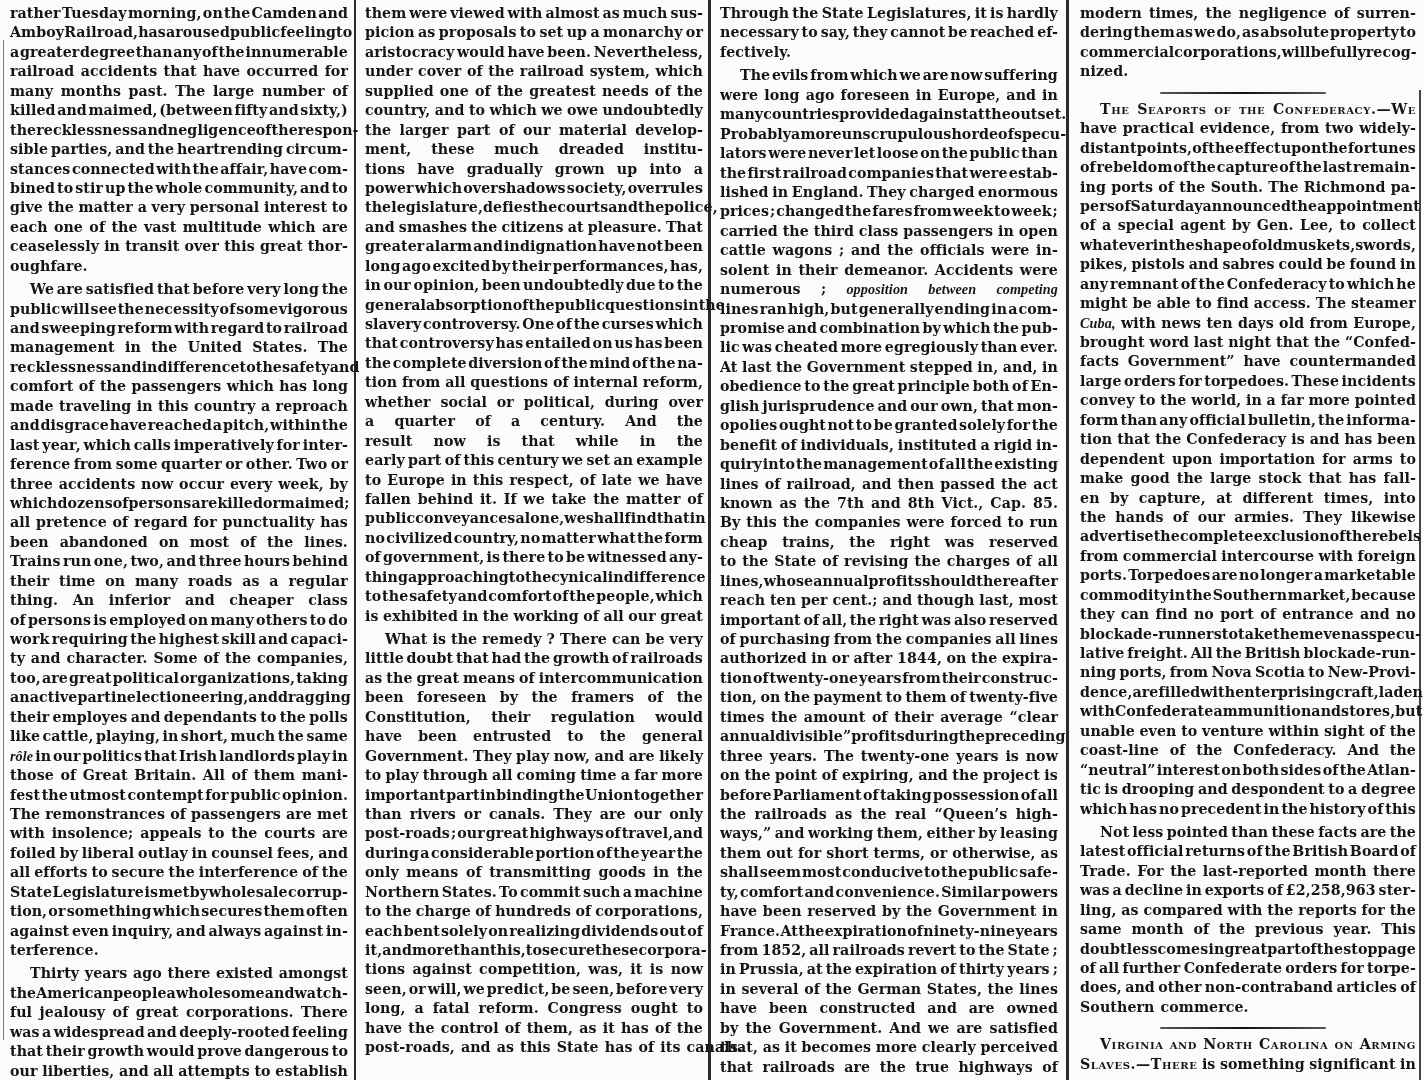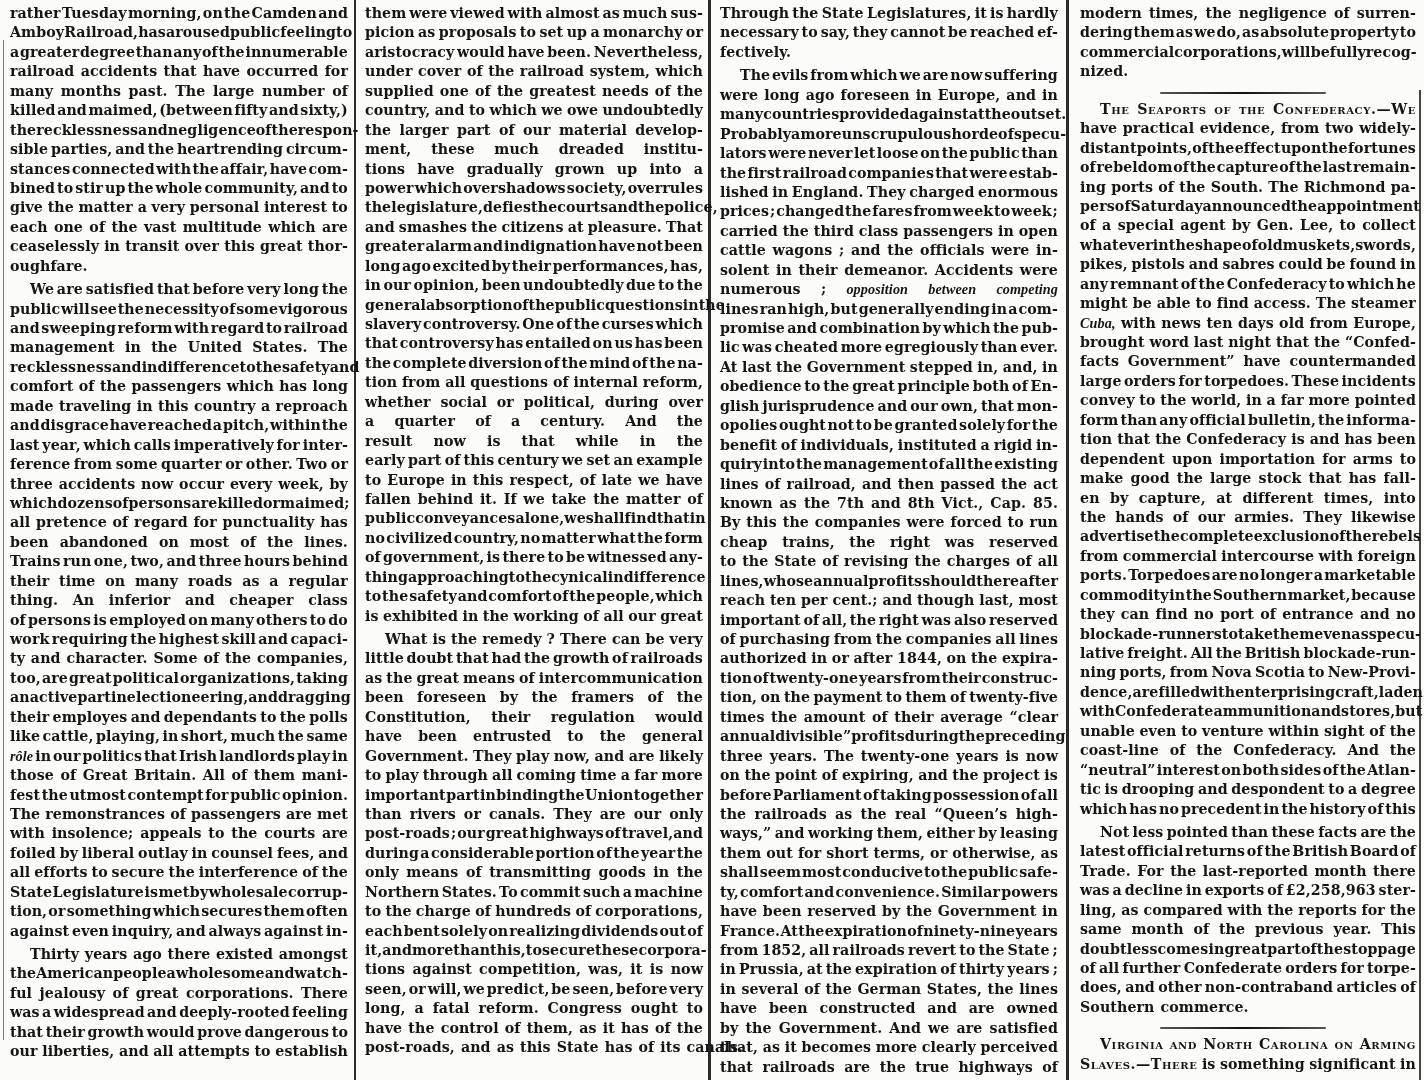--- a/index.html
+++ b/index.html
@@ -524,20 +524,23 @@
         </div>
         <div class="line">
           <span>against</span>
           <span>even</span>
           <span>inquiry,</span>
           <span>and</span>
           <span>always</span>
           <span>against</span>
           <span>in-</span>
         </div>
+        <div class="line last">
+          <span>terference.</span>
+        </div>
       </div>
       <div class="para-gap"></div>
       <div>
         <div class="line indent">
           <span>Thirty</span>
           <span>years</span>
           <span>ago</span>
           <span>there</span>
           <span>existed</span>
           <span>amongst</span>

